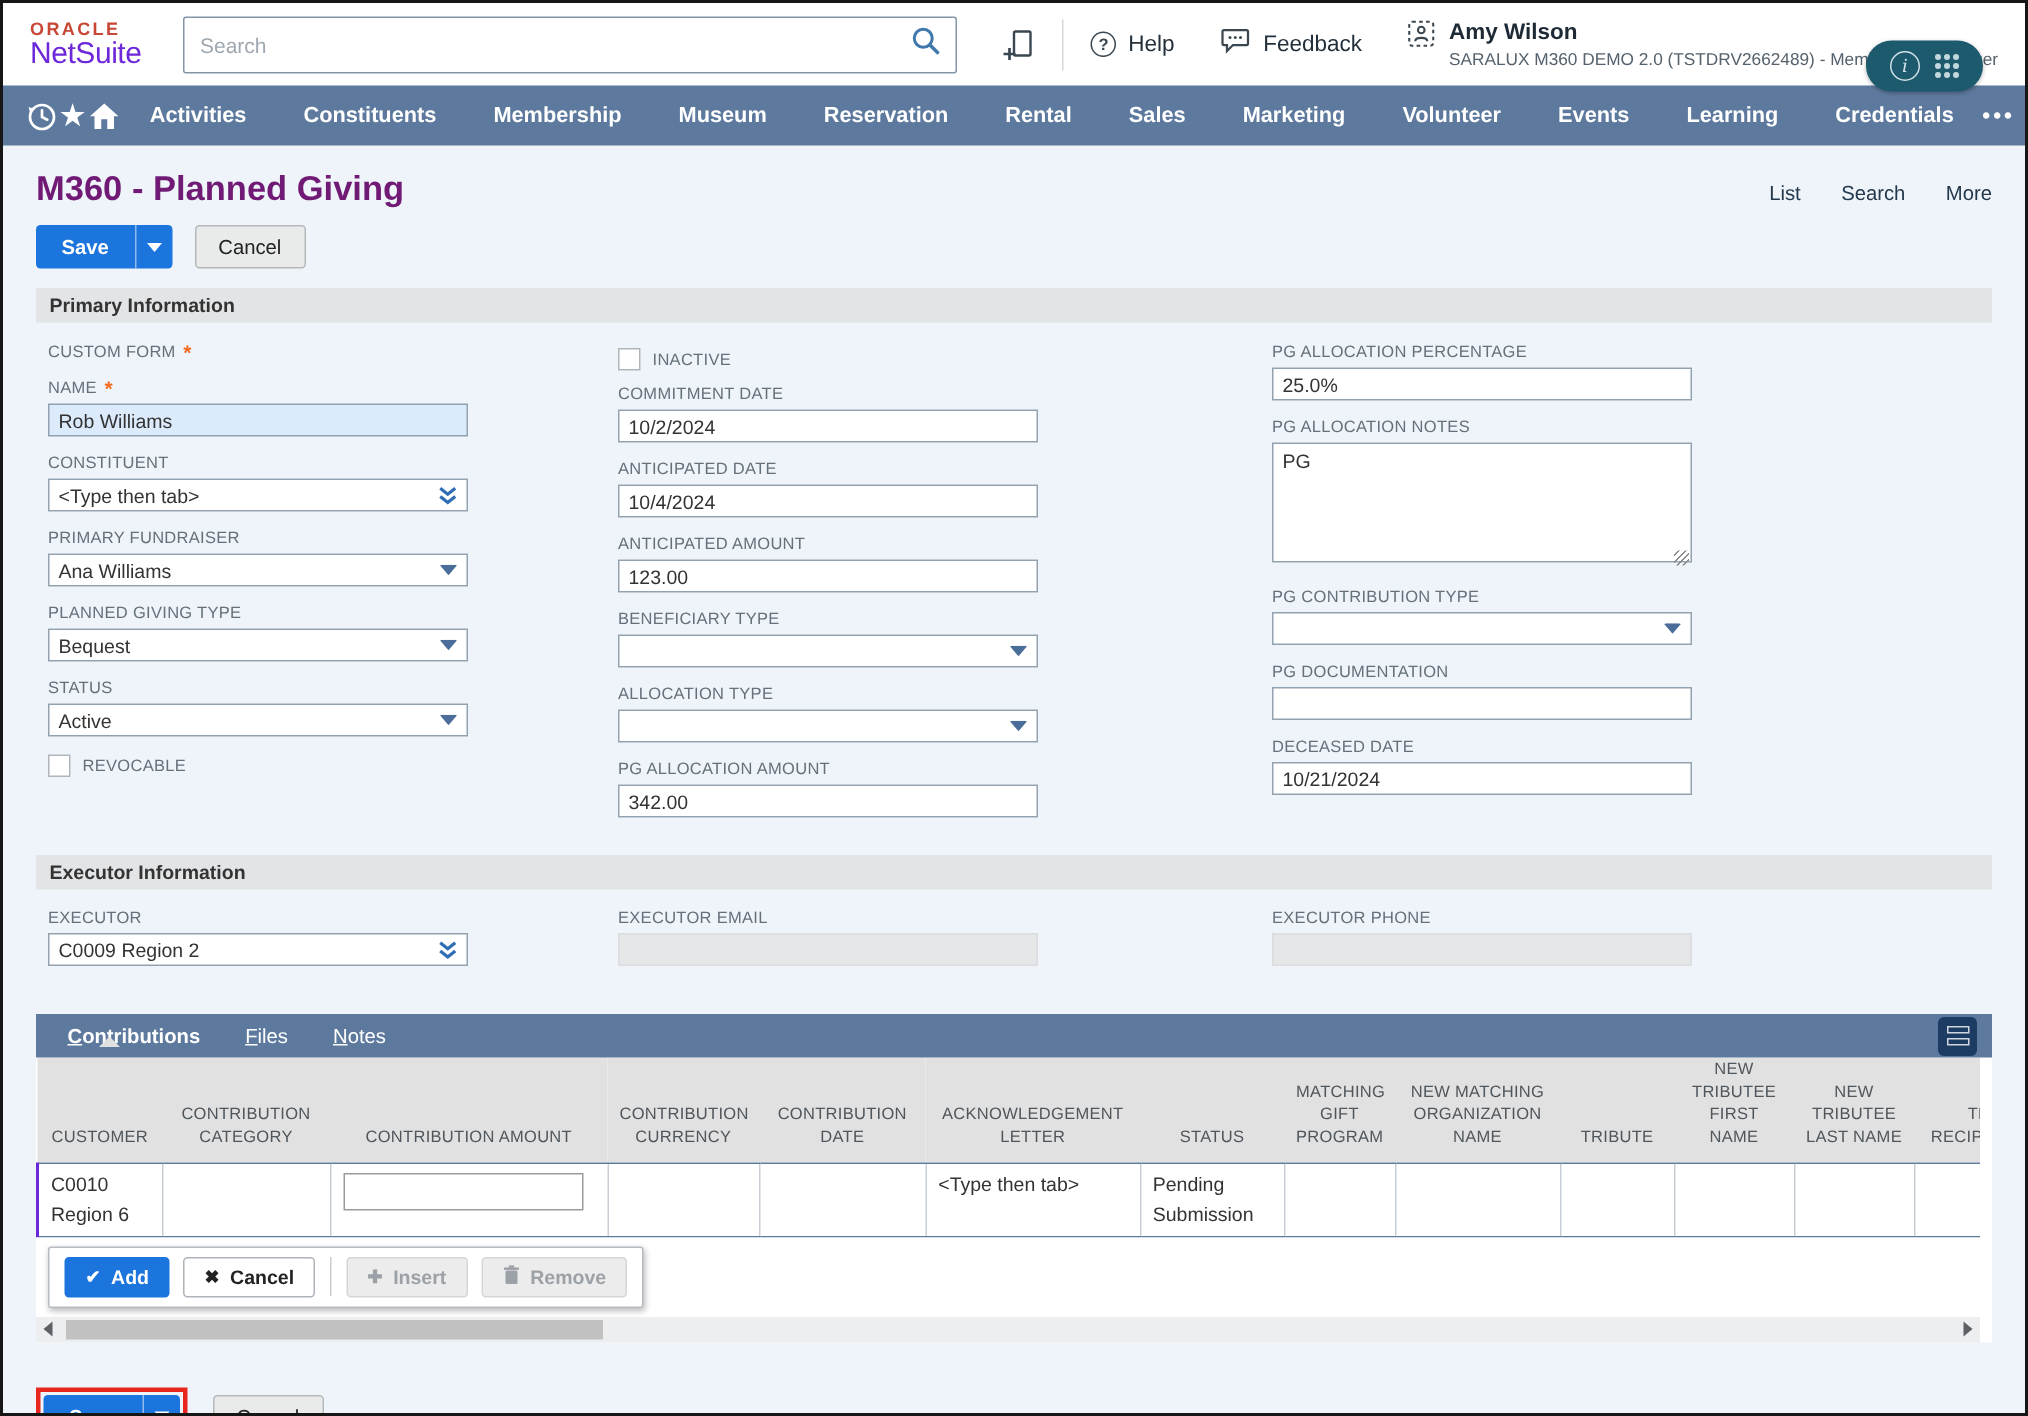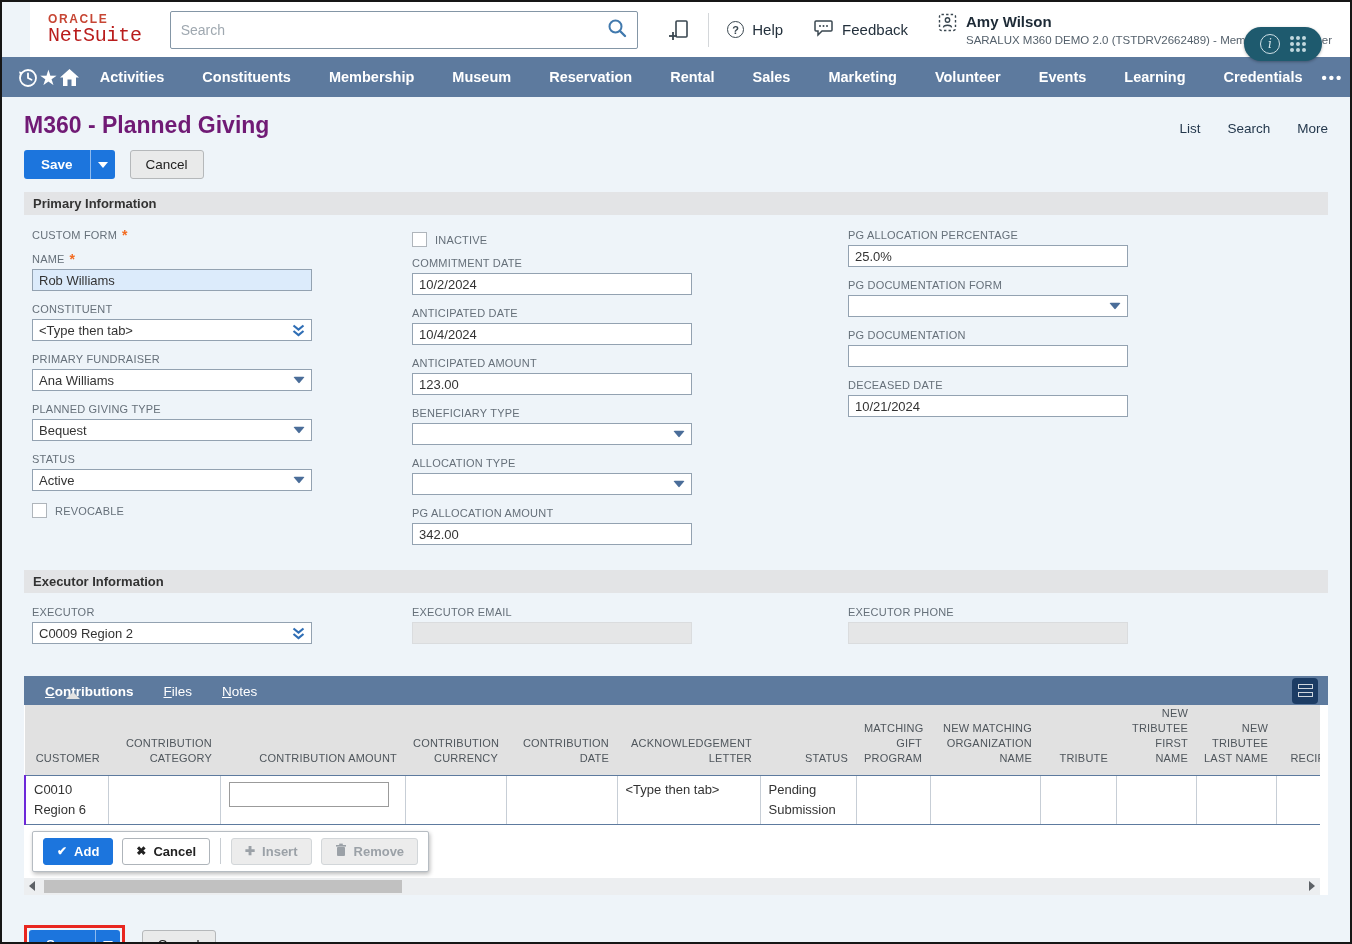--- a/index.html
+++ b/index.html
@@ -6,24 +6,24 @@
   html, body { width: 1352px; height: 944px; }
   body {
     border: 2px solid #161616;
     font-family: "Liberation Sans", sans-serif;
     background: #eef4f9;
     display: flex; flex-direction: column;
     position: relative; overflow: hidden;
   }
 
   
-  .header { height: 55px; background: #fff; display: flex; align-items: center; padding: 0 18px; flex-shrink: 0; margin-left: 28px; }
+  .header { height: 55px; background: #fff; display: flex; align-items: center; padding: 0 18px; flex-shrink: 0; }
   .logo { display: flex; flex-direction: column; line-height: 1; margin-right: 28px; }
   .logo-oracle { color: #c74634; font-weight: bold; font-size: 12px; letter-spacing: 1.6px; }
-  .logo-netsuite { color: #b91c1c; font-size: 20px; font-weight: 500; letter-spacing: -0.3px; margin-top: 1px; font-family: Liberation Mono, monospace; }
+  .logo-netsuite { color: #6d28d9; font-size: 20px; font-weight: 500; letter-spacing: -0.3px; margin-top: 1px; }
   .search-box { width: 545px; height: 38px; border: 1px solid #8496a6; border-radius: 2px; display: flex; align-items: center; padding: 0 10px; background: #fff; }
   .search-box input { flex: 1; border: none; outline: none; font-size: 14px; color: #333; font-family: inherit; background: transparent; }
   .search-box input::placeholder { color: #9fa8b0; }
   .hdr-create { margin-left: 30px; display: flex; align-items: center; }
   .hdr-divider { width: 1px; height: 34px; background: #d4d7da; margin: 0 18px; }
   .hdr-item { display: flex; align-items: center; gap: 8px; font-size: 15px; color: #23303c; }
   .hdr-item + .hdr-item { margin-left: 30px; }
   .q-circle { width: 17px; height: 17px; border: 1.5px solid #3a4750; border-radius: 50%; font-size: 11px; font-weight: bold; color: #3a4750; display: inline-flex; align-items: center; justify-content: center; }
   .user-block { margin-left: 30px; display: flex; align-items: flex-start; gap: 9px; }
   .user-text { display: flex; flex-direction: column; }
@@ -83,21 +83,21 @@
   .tab:first-child { padding-left: 9px; }
   .tab.active { font-weight: bold; }
   .tab.active::after { content: ""; position: absolute; left: 30px; bottom: 0; width: 0; height: 0; border-left: 7px solid transparent; border-right: 7px solid transparent; border-bottom: 7px solid #e1e1e1; }
   .tab u { text-decoration: underline; }
   .rows-btn { margin-left: auto; width: 26px; height: 26px; background: #1c3c64; border-radius: 4px; display: flex; flex-direction: column; align-items: center; justify-content: center; gap: 3px; }
   .rows-btn i { width: 15px; height: 5px; border: 1.5px solid #cfd6dd; display: block; }
 
   .table-zone { background: #fff; }
   .tclip { width: 1296px; overflow: hidden; }
   table { border-collapse: collapse; table-layout: fixed; width: 1371px; }
-  th { background: #e1e1e1; height: 70px; vertical-align: bottom; text-align: right; font-size: 11px; color: #4f565c; font-weight: normal; padding: 0 8px 9px 8px; letter-spacing: .2px; line-height: 1.35; }
+  th { background: #e1e1e1; height: 70px; vertical-align: bottom; text-align: center; font-size: 11px; color: #4f565c; font-weight: normal; padding: 0 8px 9px 8px; letter-spacing: .2px; line-height: 1.35; }
   td { height: 44px; vertical-align: top; padding: 4px 8px; font-size: 13px; color: #333; background: #fff; border-left: 1px solid #c7ced6; line-height: 1.55; }
   td:first-child { border-left: 2px solid #6d28d9; margin-top: 23px; }
   tr.data-row td { border-top: 1px solid #5d7a9e; border-bottom: 1px solid #5d7a9e; }
   .amount-input { width: 160px; height: 25px; border: 1px solid #9b9b9b; padding: 0 5px; font: 13px "Liberation Sans", sans-serif; color: #333; margin-top: 2px; }
 
   .grid-btns { margin: 6px 0 6px 8px; display: inline-flex; align-items: center; gap: 9px; border: 1px solid #b6bcc2; background: #fff; box-shadow: 1px 2px 4px rgba(0,0,0,.28); padding: 6px 10px; border-radius: 2px; }
   .gbtn { height: 27px; display: inline-flex; align-items: center; gap: 7px; padding: 0 13px; font-size: 13px; font-weight: bold; border-radius: 3px; font-family: inherit; }
   .gbtn .gi { font-size: 12px; }
   .gbtn.add { background: #1c75dd; color: #fff; border: 1px solid #1c75dd; }
   .gbtn.cancel { background: #fff; border: 1px solid #aeb4ba; color: #222; }
@@ -353,21 +353,30 @@
       <div class="field">
         <div class="flabel">
             <span>PG ALLOCATION PERCENTAGE</span>
           </div>
         <div class="tinput">
             <span>25.0%</span>
           </div>
       </div>
       <div class="field">
         <div class="flabel">
-            <span>PG DOCUMENTATION FORM</span>
+            <span>PG ALLOCATION NOTES</span>
+          </div>
+        <div class="notes-wrap">
+          <textarea class="notes" style="">PG</textarea>
+          <span class="resize-corner"></span>
+        </div>
+      </div>
+      <div class="field">
+        <div class="flabel">
+            <span>PG CONTRIBUTION TYPE</span>
           </div>
         <div class="selectbox">
             <span></span>
             <span class="sel-arrow"></span>
           </div>
       </div>
       <div class="field">
         <div class="flabel">
             <span>PG DOCUMENTATION</span>
           </div>

